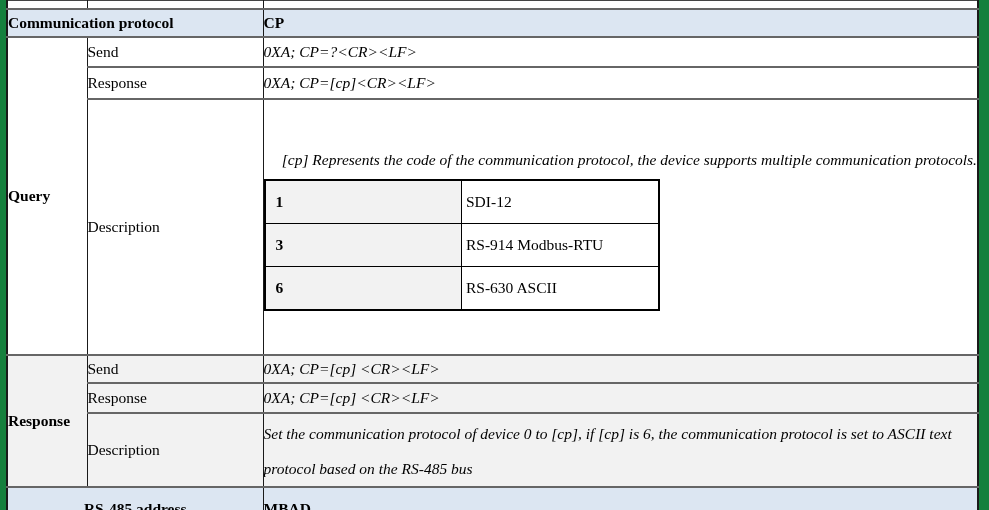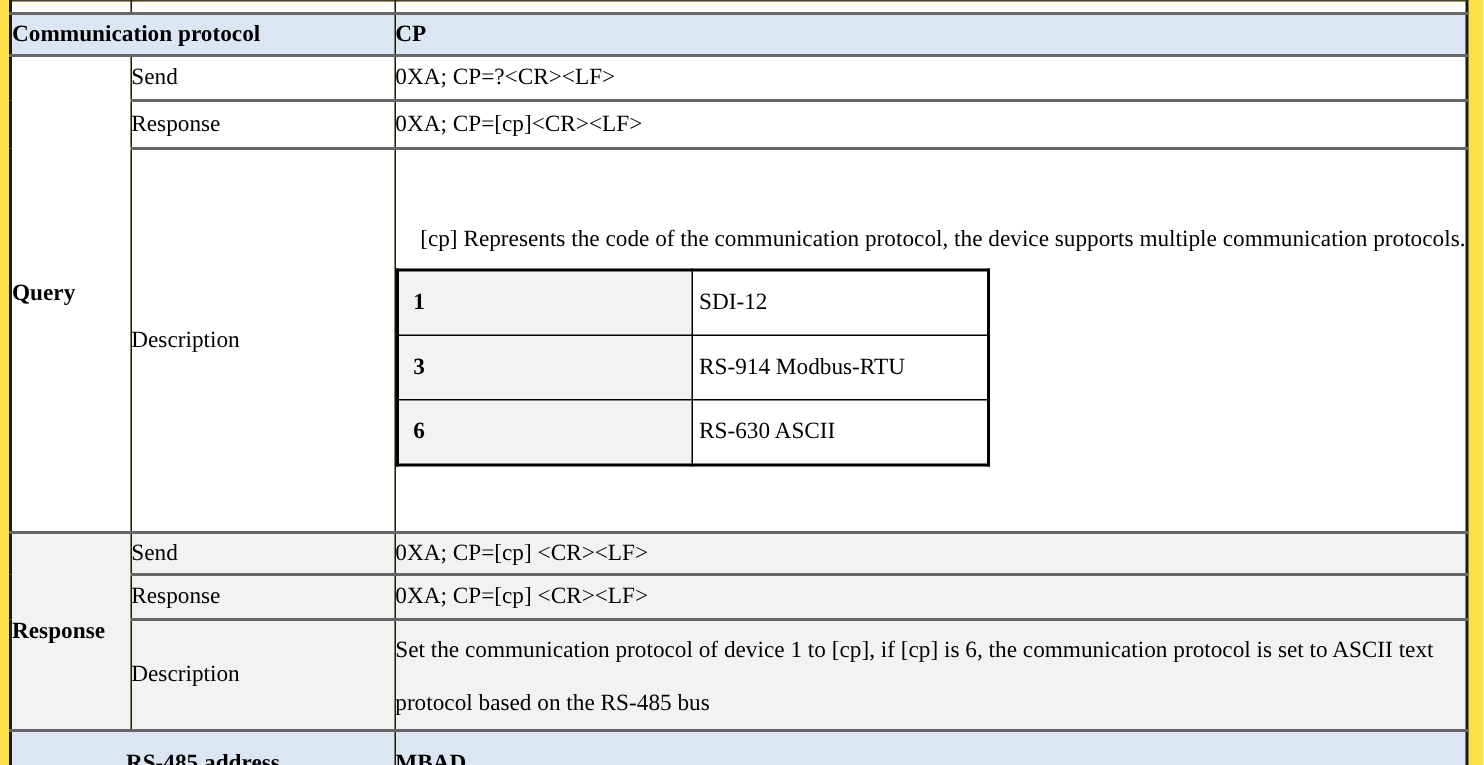--- a/index.html
+++ b/index.html
@@ -1,18 +1,18 @@
 <!DOCTYPE html>
 <html><head>
 <meta charset="utf-8">
 <style>
   html,body { margin:0; padding:0; background:#ffffff; }
   .page {
     position:relative; width:989px; height:510px; overflow:hidden;
-    background:#fde047; color:#000;
+    background:#15803d; color:#000;
     font-family:"Liberation Serif", serif; font-size:15.5px;
   }
   table.main {
     position:absolute; left:6px; top:0; width:971px;
     table-layout:fixed; border-collapse:collapse;
   }
   table.main td {
     padding:0; vertical-align:middle; background:#ffffff;
     border-left:1px solid #1a1a1a; border-right:1px solid #1a1a1a;
     border-top:2px solid #666666; border-bottom:2px solid #666666;
@@ -20,21 +20,21 @@
   }
   table.main td.edge-l { border-left:2px solid #1a1a1a; }
   table.main td.edge-r { border-right:2px solid #1a1a1a; }
   tr.sliver td { border-top:1px solid #444444; }
   tr.hrow td, tr.frow td { background:#dce6f2; font-weight:bold; }
   tr.setting-row td { background:#f2f2f2; }
   .pad-label { padding-left:12px; }
   .pad-value { padding-left:7px; }
   td.section-label { font-weight:bold; padding-left:12px; }
   td.desc-cell { vertical-align:top; padding:0 8px 0 6px; }
-  .one-line { white-space:nowrap; }
+  .one-line { white-space:nowrap;font-style:italic; }
   .desc-intro { margin-top:9px;text-align:right; }
   table.codes {
     border-collapse:collapse; table-layout:fixed;
     width:394px; margin-top:10px; border:2px solid #000;
   }
   table.codes td {
     border:1px solid #000; height:42px; vertical-align:middle; overflow:hidden;
   }
   table.codes td.code-cell { background:#f2f2f2; font-weight:bold; padding-left:10px; }
   table.codes td.proto-cell { background:#ffffff; padding-left:4px; }
@@ -108,21 +108,21 @@
       <td class="edge-r pad-value one-line">0XA; CP=[cp] &lt;CR&gt;&lt;LF&gt;</td>
     </tr>
     <tr class="setting-row" style="height:30px">
       <td class="pad-label">Response</td>
       <td class="edge-r pad-value one-line">0XA; CP=[cp] &lt;CR&gt;&lt;LF&gt;</td>
     </tr>
     <tr class="setting-row" style="height:64px">
       <td class="pad-label">Description</td>
       <td class="edge-r desc-cell">
         <div class="sdesc-wrap">
-          <div class="sdesc-line one-line">Set the communication protocol of device 1 to [cp], if [cp] is 6, the communication protocol is set to ASCII text</div>
+          <div class="sdesc-line one-line">Set the communication protocol of device 0 to [cp], if [cp] is 6, the communication protocol is set to ASCII text</div>
           <div class="sdesc-line one-line">protocol based on the RS-485 bus</div>
         </div>
       </td>
     </tr>
 
     <tr class="frow" style="height:44px">
       <td colspan="2" class="edge-l footer-label">RS-485 address</td>
       <td class="edge-r pad-value">MBAD</td>
     </tr>
   </tbody>

